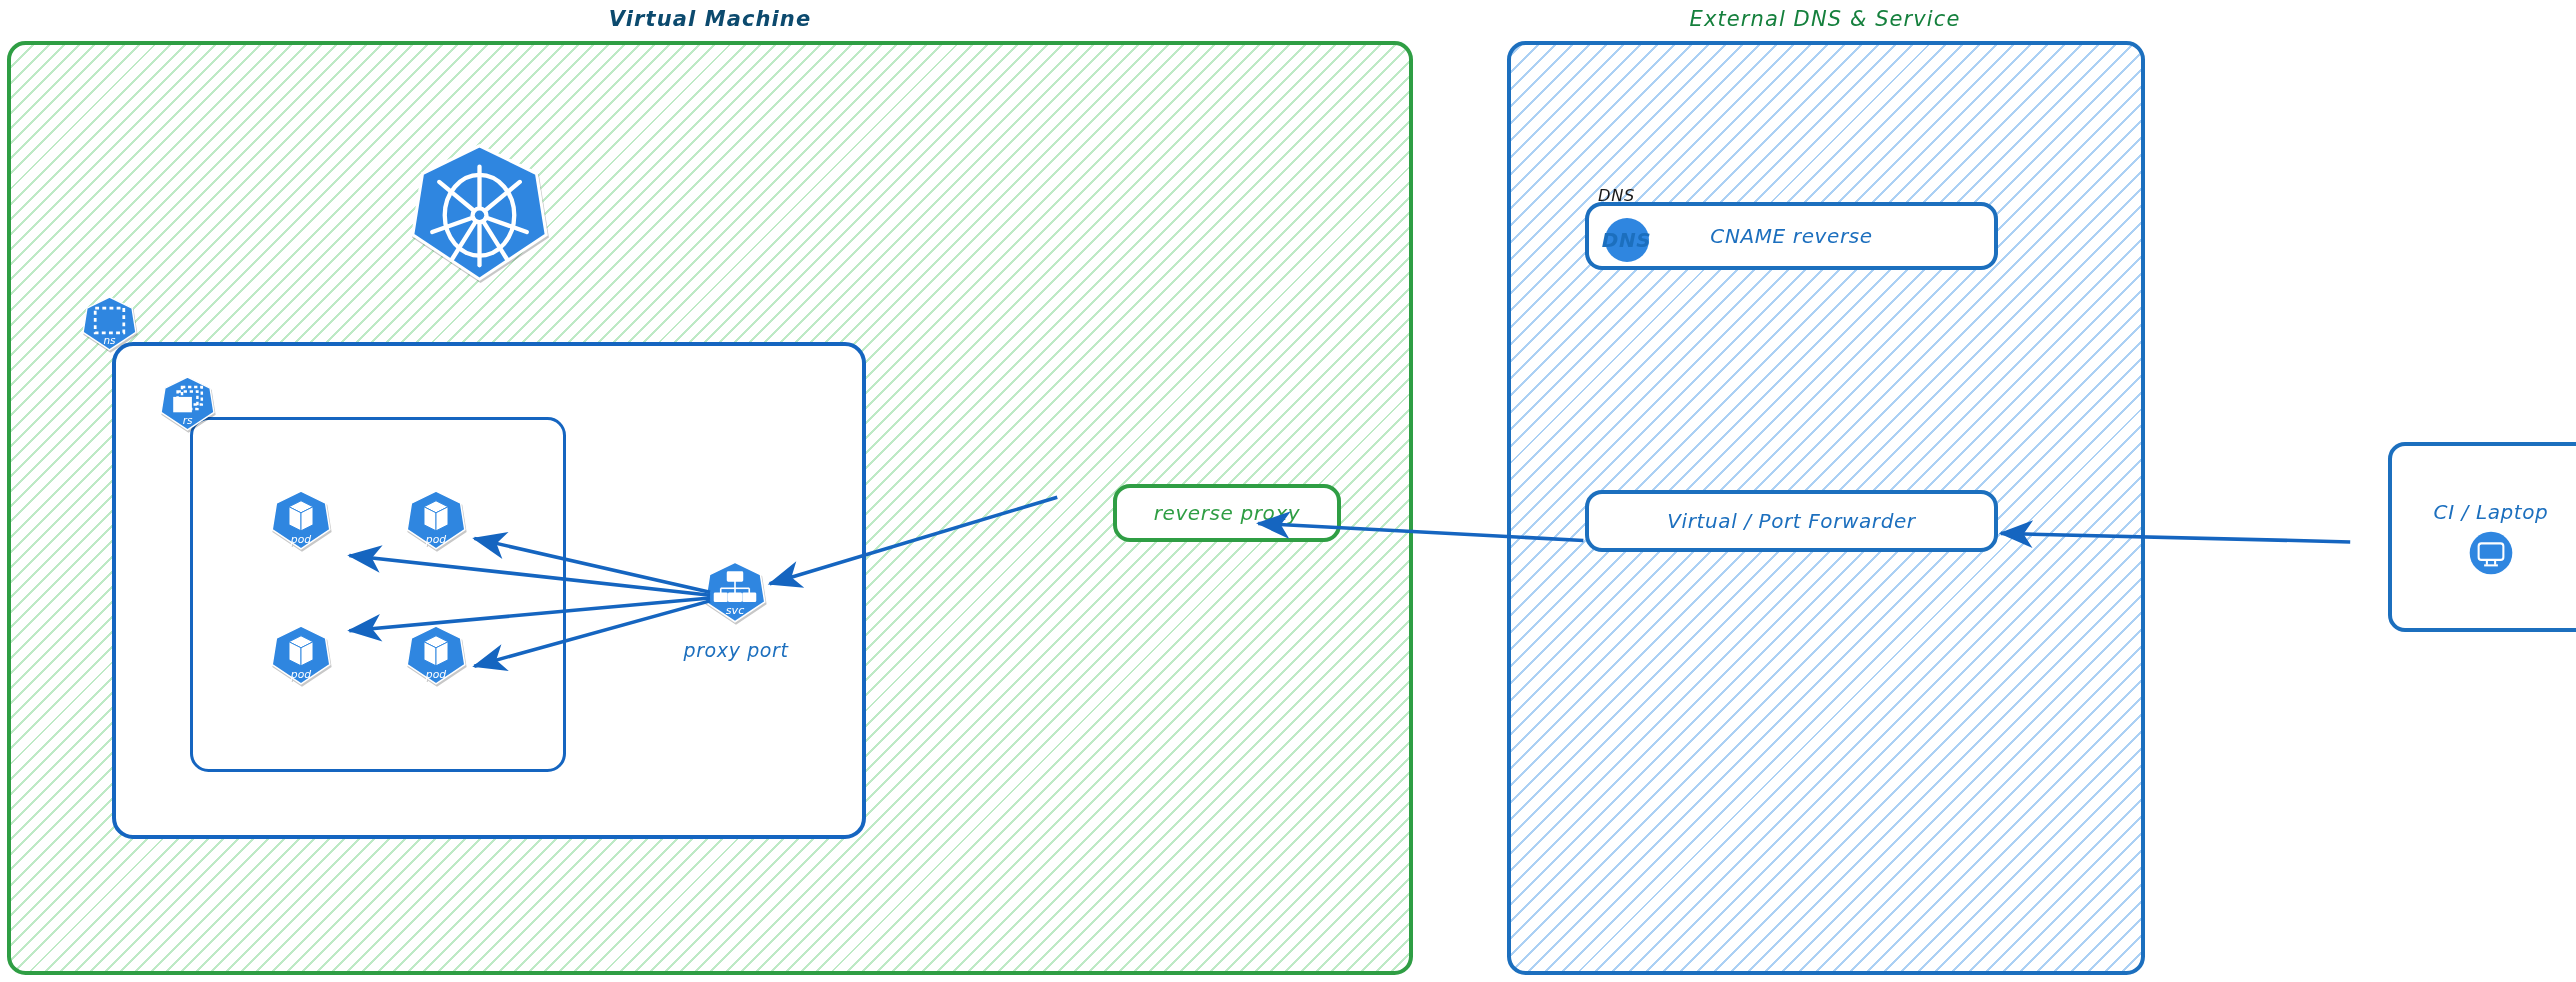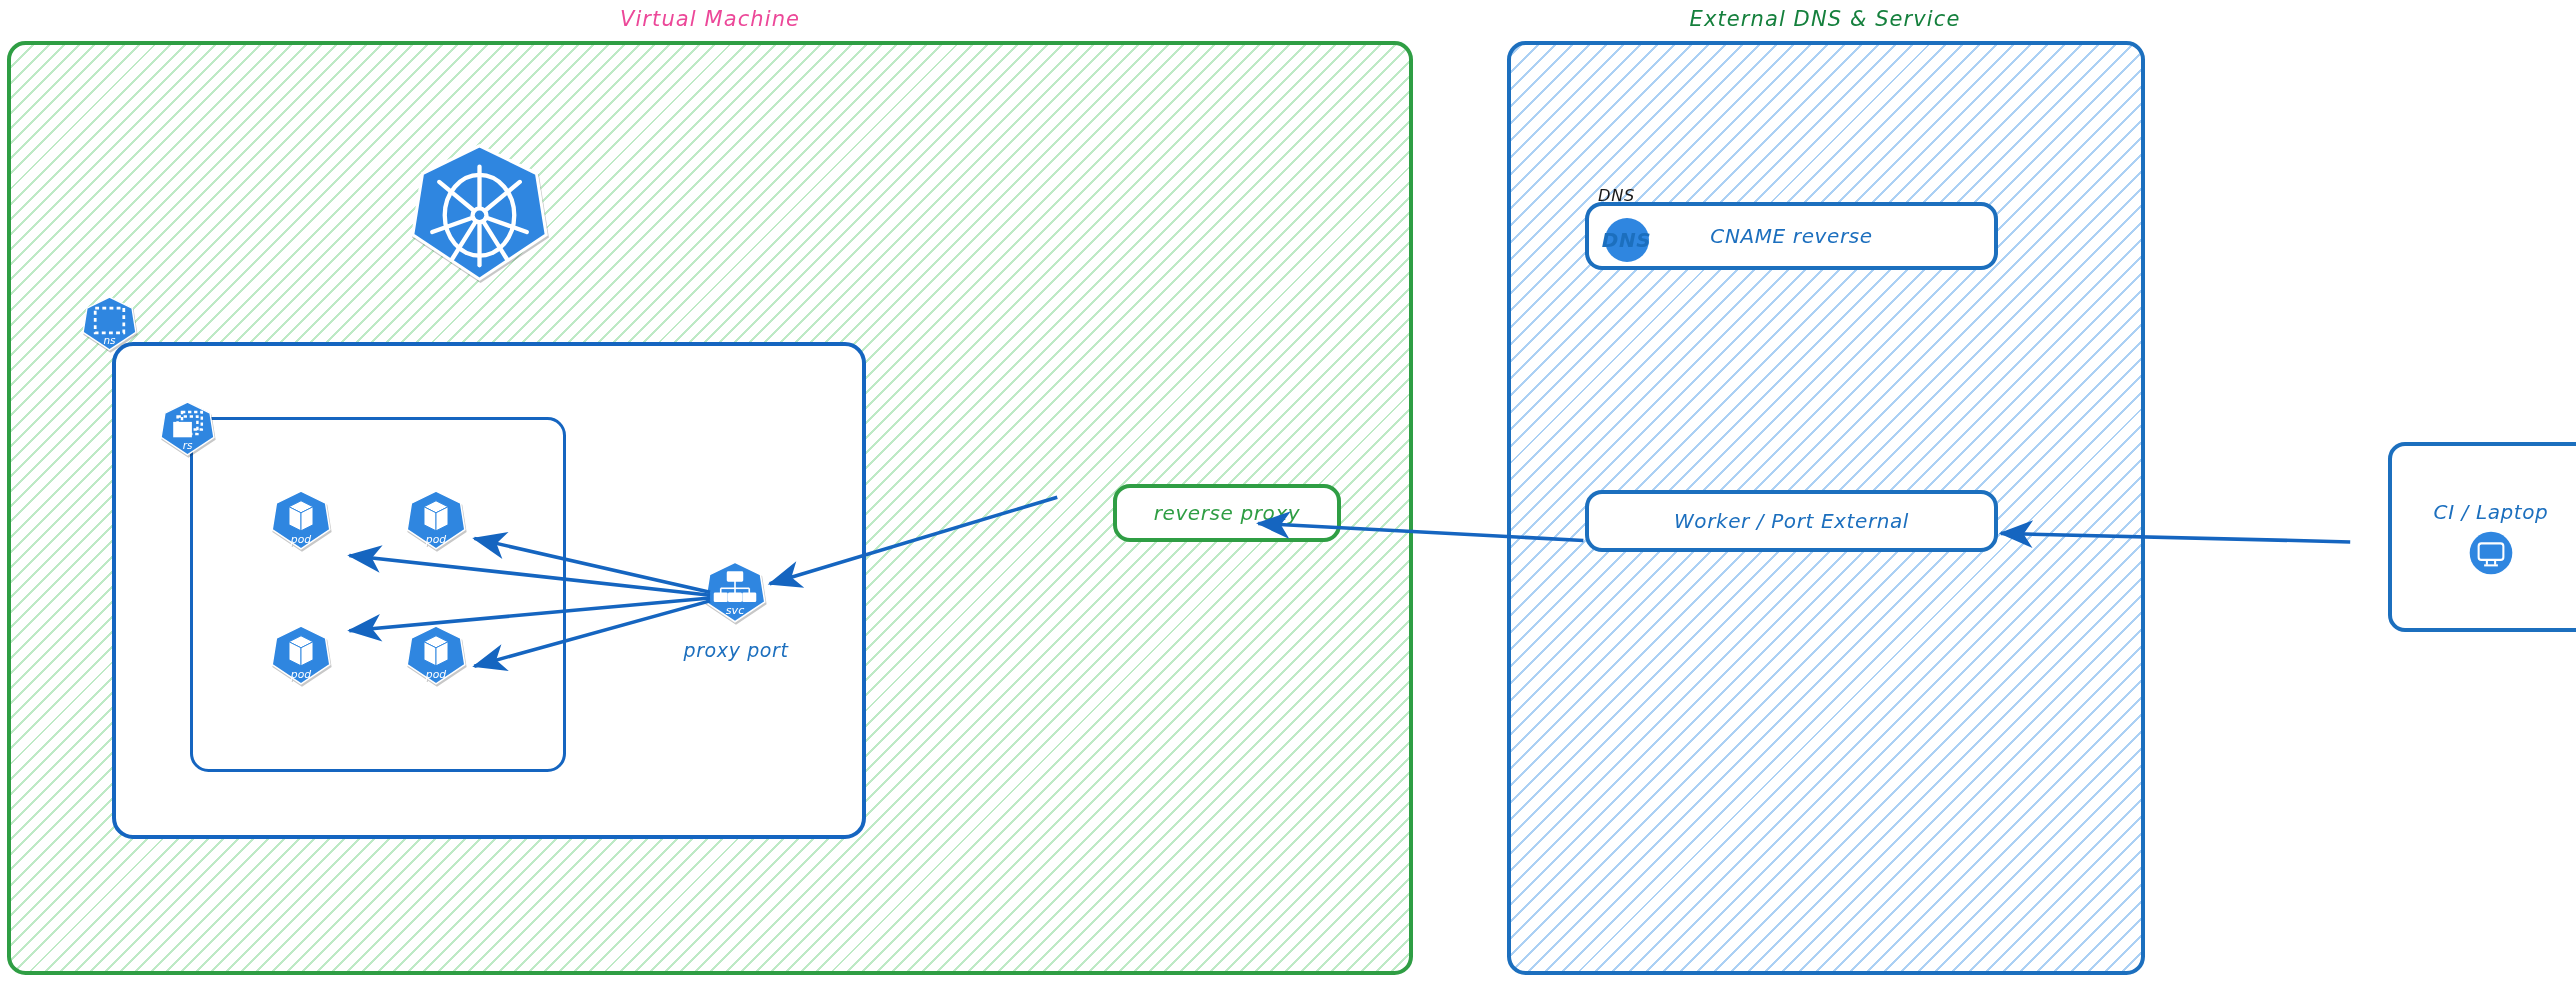--- a/index.html
+++ b/index.html
@@ -37,21 +37,21 @@
   }
   .group-title{
     position:absolute;
     font-family:"DejaVu Sans","Liberation Sans",sans-serif;
     font-size:21px;
     letter-spacing:1.1px;
     white-space:nowrap;
     font-style:italic;
     font-weight:400;
   }
-  .title-green{color:#ec4899;}
+  .title-green{color:#0c4a6e;font-weight:bold;}
   .title-blue{color:#15803d;}
 
   
   .kbox{
     position:absolute;
     box-sizing:border-box;
     border:4.3px solid #1565c0;
     border-radius:21px;
     background:#ffffff;
   }
@@ -136,21 +136,21 @@
   </div>
 
   <div class="hex" id="badge-ns" style="left: 82px; top: 296px;">
     <svg width="55" height="55" viewBox="0 0 100 100">
       <polygon points="50,2 91,22 98,66 50,98 2,66 9,22" fill="#2f86e0" stroke="#ffffff" stroke-width="2.5"></polygon>
       <rect x="24" y="22" width="52" height="45" fill="none" stroke="#ffffff" stroke-width="5" stroke-dasharray="7 6"></rect>
       <text x="50" y="88" font-size="19" fill="#ffffff" text-anchor="middle" font-style="italic" font-family="DejaVu Sans, sans-serif">ns</text>
     </svg>
   </div>
 
-  <div class="hex" id="badge-rs" style="left: 160px; top: 401px;">
+  <div class="hex" id="badge-rs" style="left: 160px; top: 376px;">
     <svg width="55" height="55" viewBox="0 0 100 100">
       <polygon points="50,2 91,22 98,66 50,98 2,66 9,22" fill="#2f86e0" stroke="#ffffff" stroke-width="2.5"></polygon>
       <rect x="40" y="20" width="36" height="32" fill="none" stroke="#ffffff" stroke-width="4.5" stroke-dasharray="6 5"></rect>
       <rect x="32" y="28" width="36" height="32" fill="none" stroke="#ffffff" stroke-width="4.5" stroke-dasharray="6 5"></rect>
       <rect x="24" y="38" width="34" height="28" fill="#ffffff"></rect>
       <text x="50" y="88" font-size="19" fill="#ffffff" text-anchor="middle" font-style="italic" font-family="DejaVu Sans, sans-serif">rs</text>
     </svg>
   </div>
 
   <div class="hex pod-hex" id="pod-0" style="left: 271px; top: 490px;">
@@ -223,21 +223,21 @@
     </div>
     <span>CNAME reverse</span>
   </div>
   <div class="card-label" id="dns-card-title" style="left: 1598px; top: 186px;">DNS</div>
 
   <div class="labelbox box-green" id="box-rp" style="left: 1113px; top: 484px; width: 228px; height: 58px;">
     <span>reverse proxy</span>
   </div>
 
   <div class="labelbox box-blue" id="box-worker" style="left: 1585px; top: 490px; width: 413px; height: 62px;">
-    <span>Worker / Port External</span>
+    <span>Virtual / Port Forwarder</span>
   </div>
 
   <div class="labelbox box-blue" id="box-ci" style="flex-direction: column; gap: 7px; left: 2352px; top: 442px; width: 206px; height: 190px; margin-left: 36px;">
     <span>CI / Laptop</span>
     <span style="display:block;width:44px;height:44px;">
       <svg width="44" height="44" viewBox="0 0 64 64">
         <circle cx="32" cy="32" r="31" fill="#2f86e0"></circle>
         <g fill="none" stroke="#ffffff" stroke-width="3" stroke-linejoin="round">
           <rect x="14" y="18" width="36" height="24" rx="4"></rect>
           <path d="M26 42 L26 49 M38 42 L38 49"></path>

